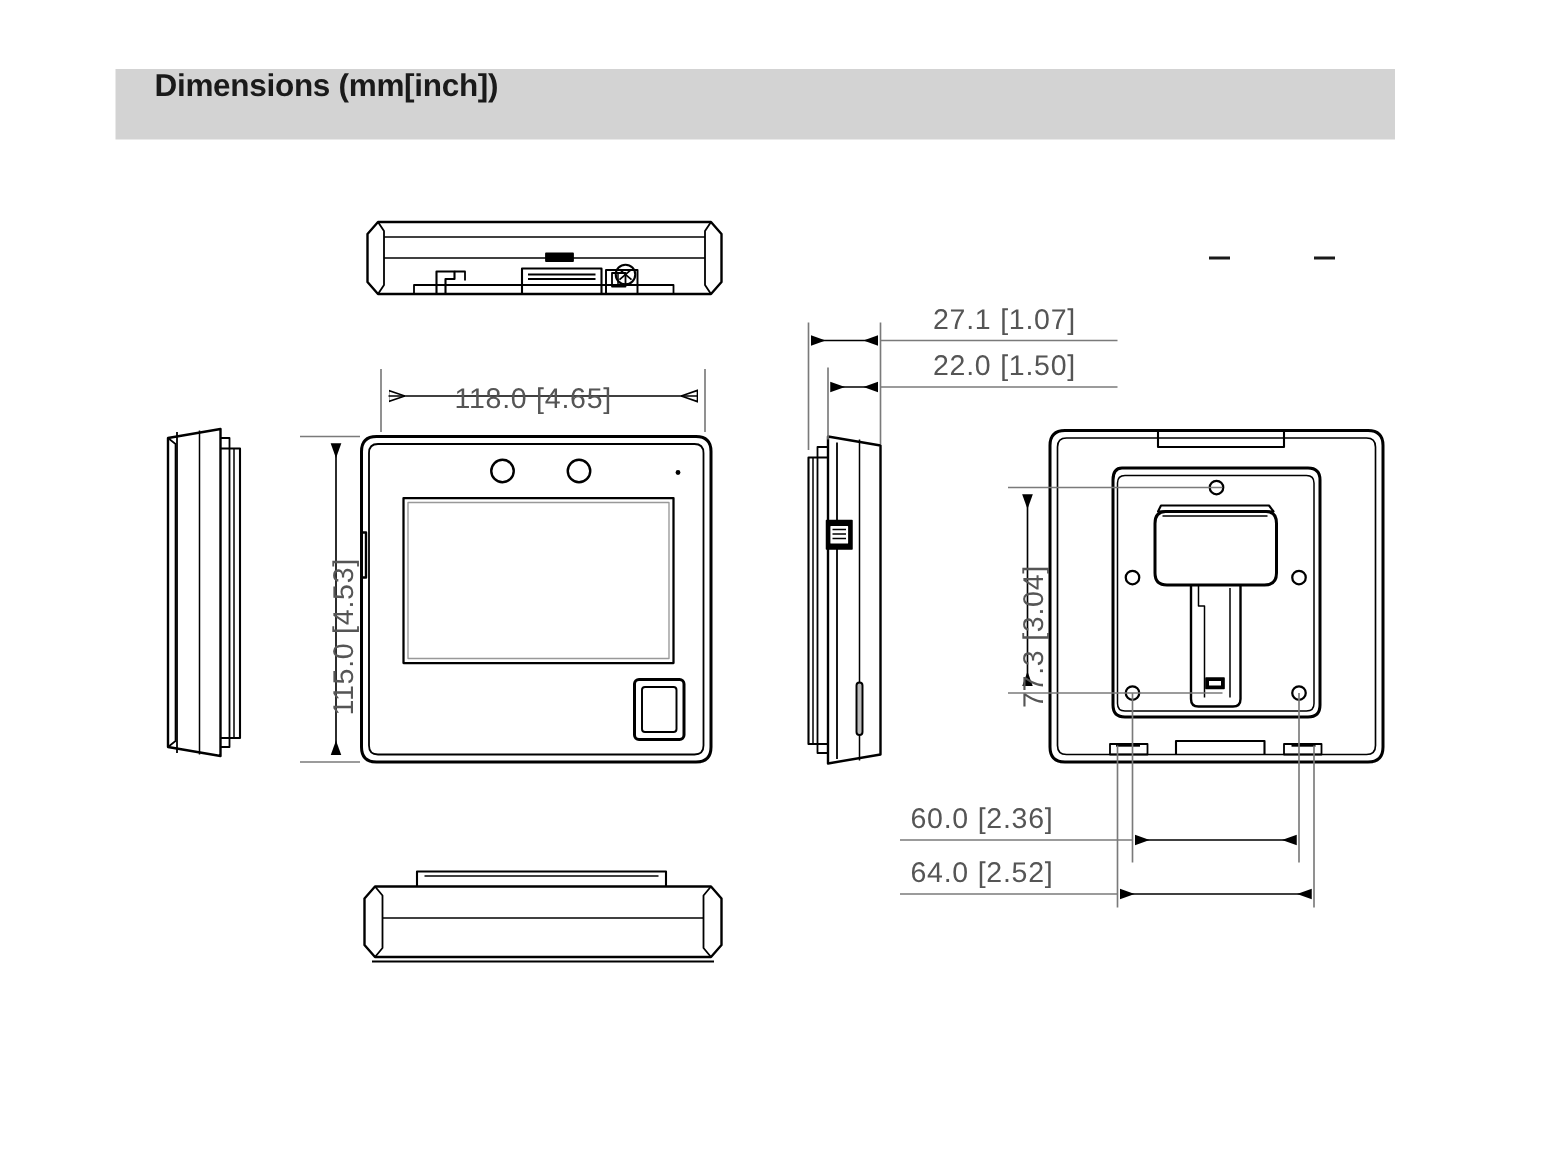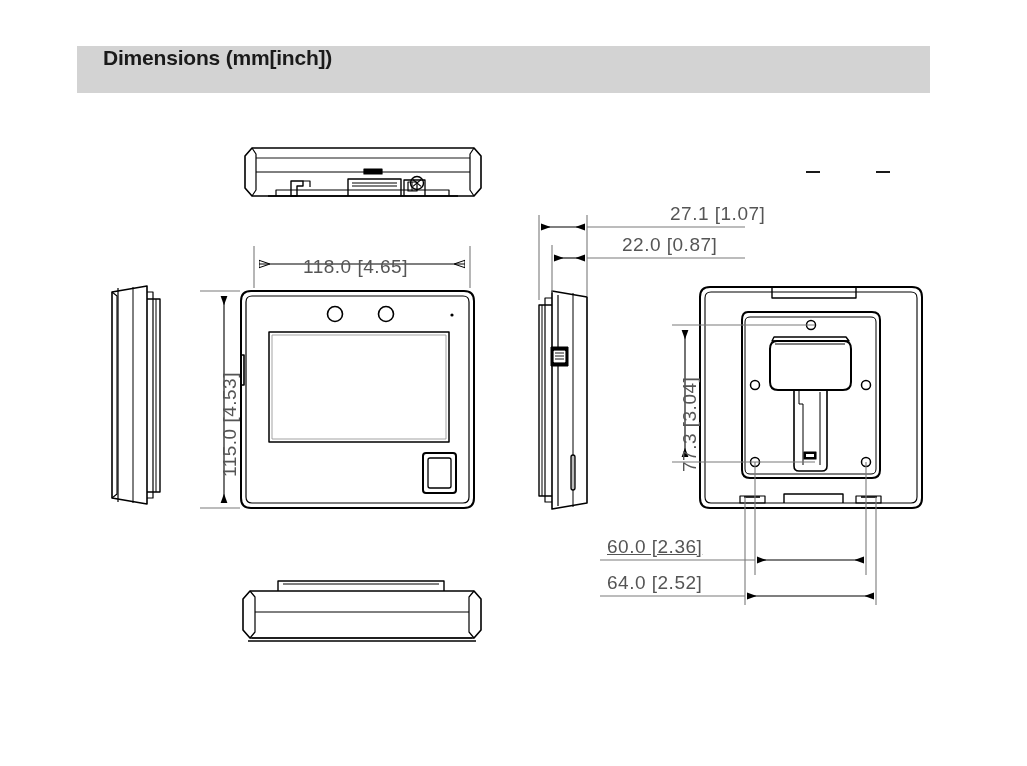--- a/index.html
+++ b/index.html
@@ -243,23 +243,23 @@
       <line x1="600" y1="596" x2="745" y2="596"></line>
       <line x1="747" y1="596" x2="874" y2="596" stroke="#000" marker-start="url(#arrFill)" marker-end="url(#arrFill)"></line>
     </g>
 
   </svg>
 
   <div class="dim-label" style="left:303px; top:256px;">118.0  [4.65]</div>
 
   <div class="dim-label vert" style="left:219px; top:477px; transform: rotate(-90deg);">115.0  [4.53]</div>
 
-  <div class="dim-label" style="left:622px; top:203px;margin-left:48px;">27.1  [1.07]</div>
-
-  <div class="dim-label" style="left:622px; top:234px;">22.0  [0.87]</div>
+  <div class="dim-label" style="left:622px; top:203px;">27.1  [1.07]</div>
+
+  <div class="dim-label" style="left:622px; top:234px;">22.0  [1.50]</div>
 
   <div class="dim-label vert" style="left:679px; top:472px; transform: rotate(-90deg);">77.3 [3.04]</div>
 
-  <div class="dim-label" style="left:607px; top:536px;text-decoration:underline;">60.0  [2.36]</div>
+  <div class="dim-label" style="left:607px; top:536px;">60.0  [2.36]</div>
 
   <div class="dim-label" style="left:607px; top:572px;text-align:center;">64.0  [2.52]</div>
 
 </div>
 
 </body></html>

